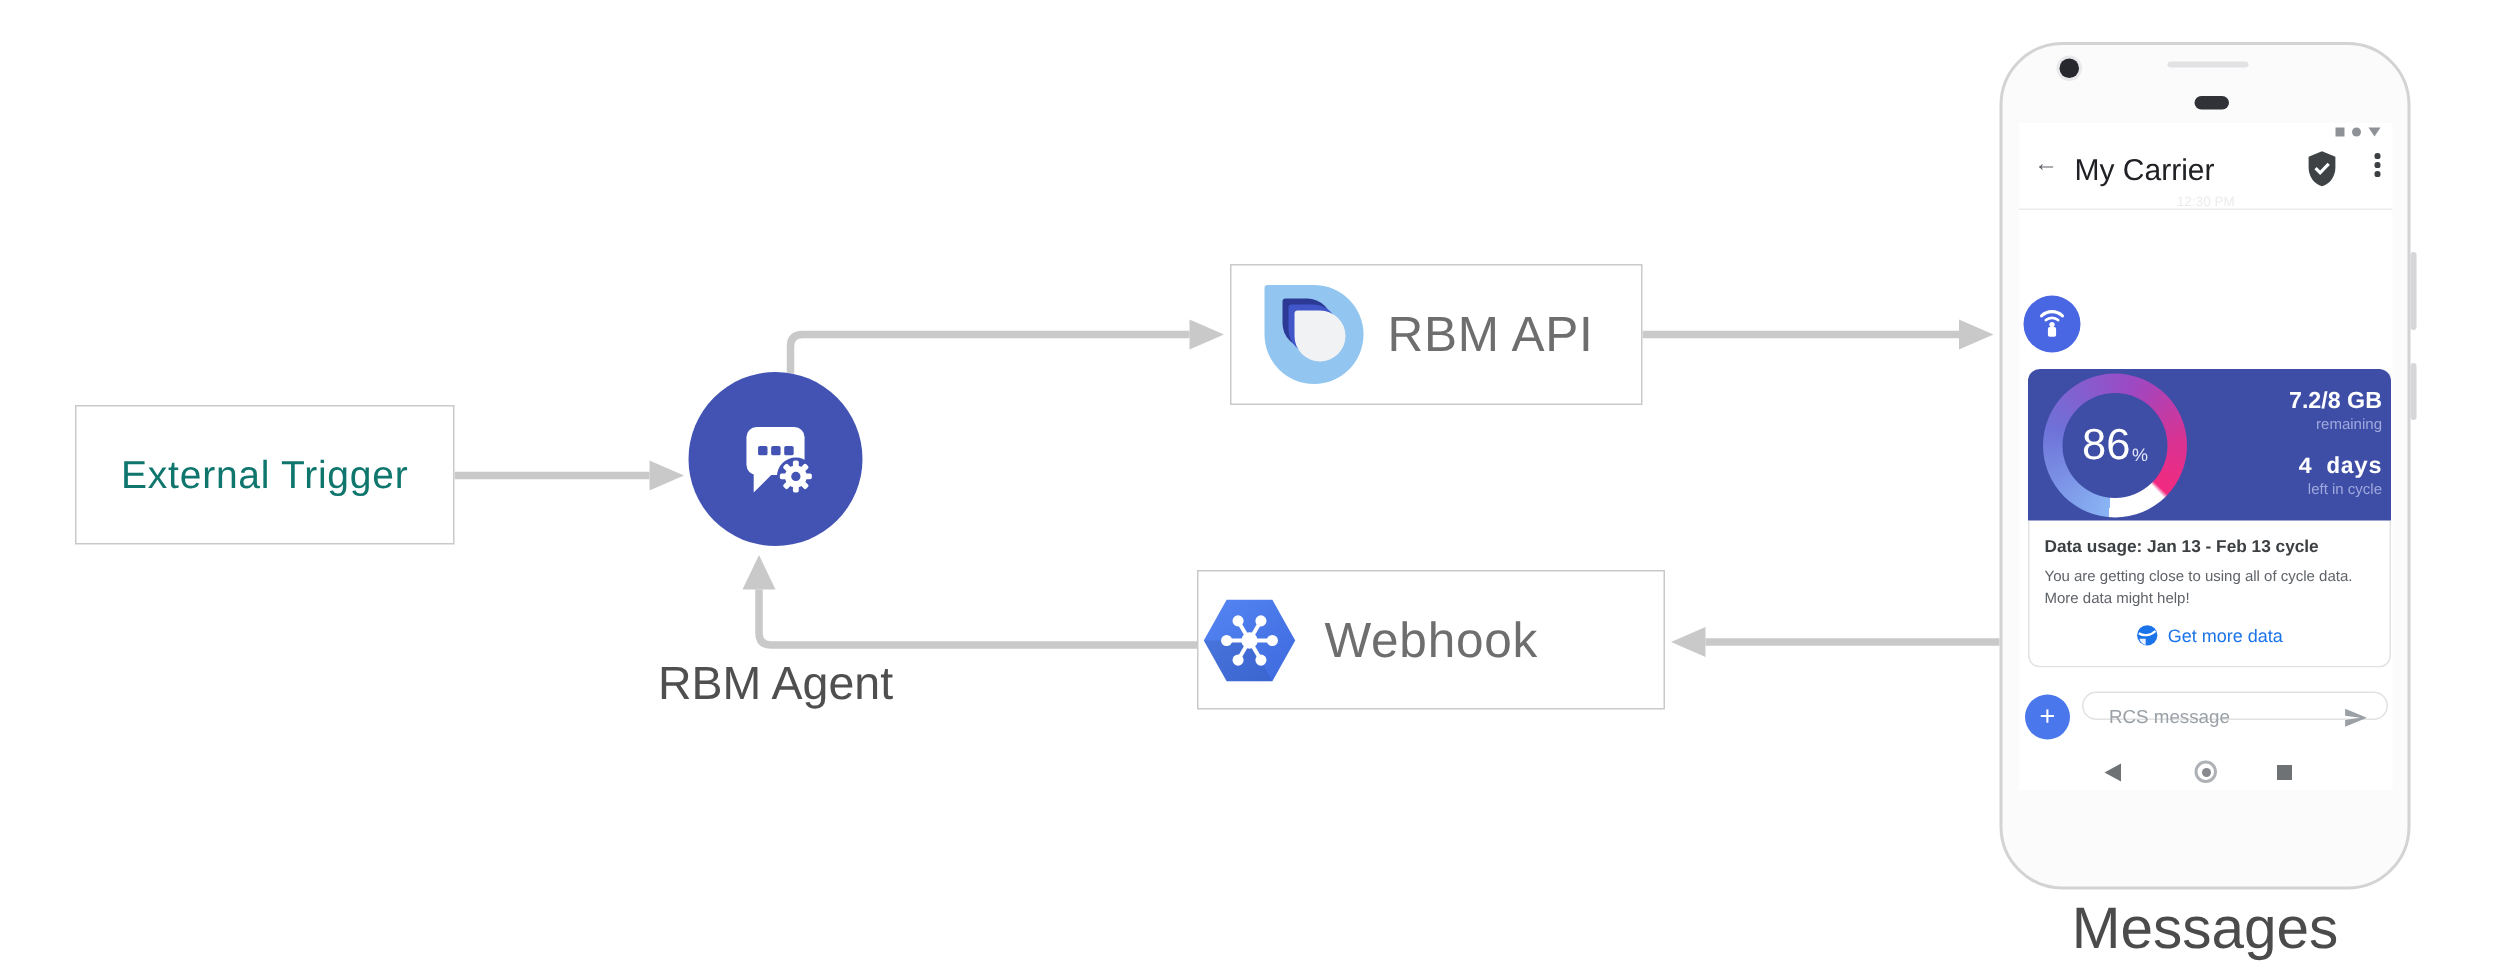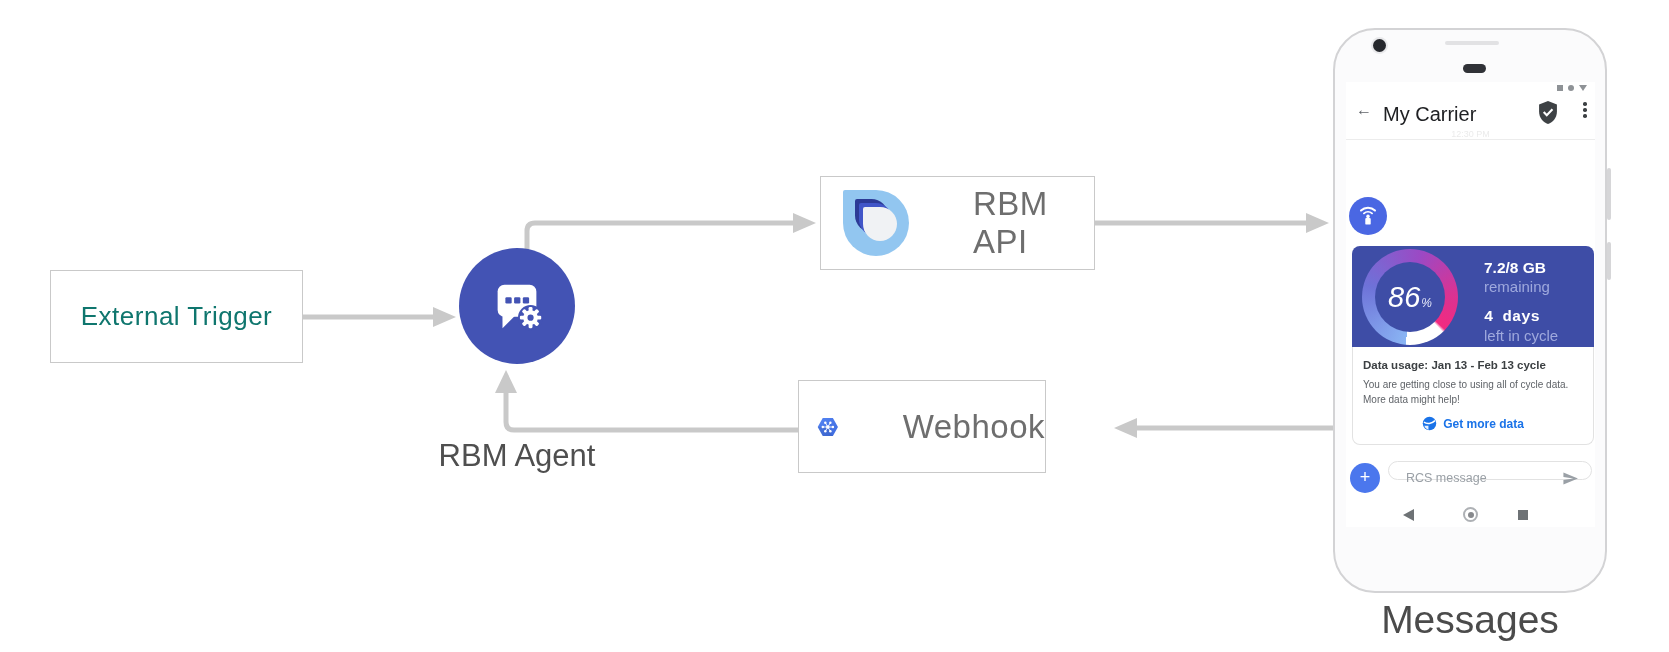--- a/index.html
+++ b/index.html
@@ -3,26 +3,26 @@
 <meta charset="utf-8">
 <style>
   * { margin:0; padding:0; box-sizing:border-box; }
   body { background:#fff; font-family:"Liberation Sans", sans-serif; }
   .canvas { position:relative; width:1669px; height:652px; background:#ffffff; overflow:hidden; }
 
   
   .edges { position:absolute; left:0; top:0; pointer-events:none; }
 
   
-  .node-box { position:absolute; background:#fff; border:1px solid #c9c9c9; display:flex; align-items:center; justify-content:center;gap:48px; }
+  .node-box { position:absolute; background:#fff; border:1px solid #c9c9c9; display:flex; align-items:center; justify-content:center; }
   .node-label { color:#6e6e6e; font-size:33px; font-weight:400; letter-spacing:0.5px; }
   .box-external { left:50px; top:270px; width:253px; height:93px; }
   .box-external .node-label { font-size:26px; color:#0f766e; }
   .box-api { left:820px; top:176px; width:275px; height:94px; justify-content:flex-start; padding-left:22px; }
-  .box-webhook { left:798px; top:380px; width:248px; height:93px; justify-content:center; padding-left:18px; }
+  .box-webhook { left:798px; top:380px; width:312px; height:93px; justify-content:flex-start; }
   .box-api .node-label, .box-webhook .node-label { margin-left:16px; }
 
   .agent-circle { position:absolute; left:459px; top:248px; width:116px; height:116px; border-radius:50%;
     background:#4353b4; display:flex; align-items:center; justify-content:center; }
   .free-label { position:absolute; text-align:center; color:#4f4f4f; font-size:31px; }
   .label-agent { left:397px; top:438px; width:240px; }
   .label-messages { left:1350px; top:598px; width:240px; font-size:39px; color:#4b4b4b; }
 
   
   .api-logo { position:relative; width:66px; height:66px; flex:0 0 auto; }
@@ -60,33 +60,33 @@
   .avatar { position:absolute; left:3px; top:115px; width:38px; height:38px; border-radius:50%; background:#4a67e3;
     display:flex; align-items:center; justify-content:center; }
   .bubble { position:absolute; left:47px; top:97px; background:#f1f3f4; border-radius:16px; padding:11px 13px;
     font-size:11.5px; line-height:1.5; color:#3c4043; white-space:nowrap; }
 
   .rich-card { position:absolute; left:6px; top:164px; width:242px; }
   .hero { position:relative; height:101px; background:#3e4da6; border-radius:8px 8px 0 0; overflow:hidden; }
   .donut { position:absolute; left:10px; top:3px; width:96px; height:96px; border-radius:50%;
     background:conic-gradient(from 185deg, #8ab5f4 0deg, #6e72d8 100deg, #9c49c4 190deg, #d93393 260deg, #f22a80 308deg, #ffffff 312deg 360deg); }
   .donut-hole { position:absolute; inset:13px; background:#3e4da6; border-radius:50%;
-    display:flex; align-items:center; justify-content:center;font-style:italic; }
+    display:flex; align-items:center; justify-content:center; }
   .pct { color:#fff; font-size:29px; font-weight:400; }
   .pct-sign { color:#e3e7f8; font-size:12px; margin:12px 0 0 1px; }
-  .hero-stats { position:absolute; right:6px; top:13px; width:104px; text-align:left; }
+  .hero-stats { position:absolute; right:6px; top:13px; width:104px; text-align:right; }
   .stat-big { color:#ffffff; font-size:15.5px; font-weight:bold; }
-  .stat-small { color:#9fa9dd; font-size:15px; margin-top:1px; }
+  .stat-small { color:#9fa9dd; font-size:10px; margin-top:1px; }
   .stat-gap { margin-top:13px;font-family:Liberation Mono, monospace; }
   .card-body { background:#fff; border:1px solid #e2e2e2; border-top:none; border-radius:0 0 8px 8px; padding:12px 10px 13px; }
   .cb-title { font-size:11.5px; font-weight:bold; color:#3c4043; white-space:nowrap; }
   .cb-line { font-size:10px; color:#5f6368; white-space:nowrap; line-height:1.5; }
   .cb-line1 { margin-top:6px; }
   .cb-action { margin-top:9px; display:flex; align-items:center; justify-content:center; gap:6px; cursor:pointer; }
-  .cb-action-label { font-size:12px; font-weight:bold; color:#1a73e8; }
+  .cb-action-label { font-size:12px; font-weight:normal; color:#1a73e8; }
 
   .plus-btn { position:absolute; left:4px; top:381px; width:30px; height:30px; border-radius:50%; background:#4b77ed;
     color:#fff; font-size:18px; line-height:28px; text-align:center; }
   .compose-pill { position:absolute; left:42px; top:379px; width:204px; height:19px; border:1.5px solid #e2e2e2;
     border-radius:18px; background:#fff; }
   .compose-placeholder { position:absolute; left:17px; top:9px; font-size:12.5px; color:#9aa0a6; }
   .send-icon { position:absolute; right:12px; top:8px; }
 
   .nav-back { position:absolute; left:57px; top:427px; width:0; height:0;
     border-top:6.5px solid transparent; border-bottom:6.5px solid transparent; border-right:11px solid #6e7275; }

